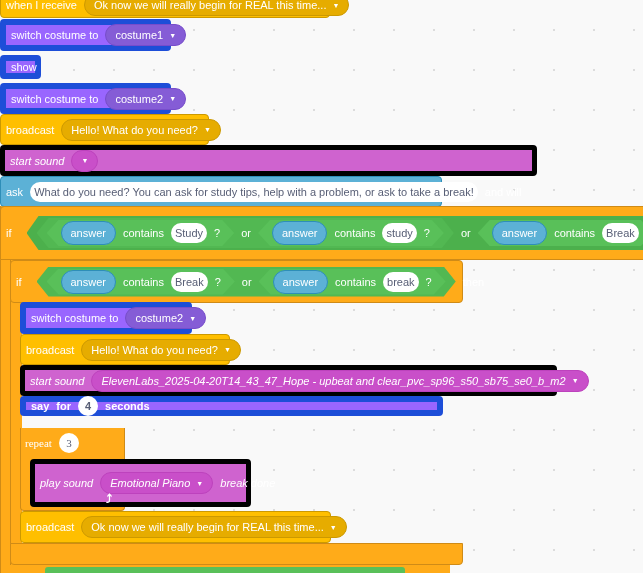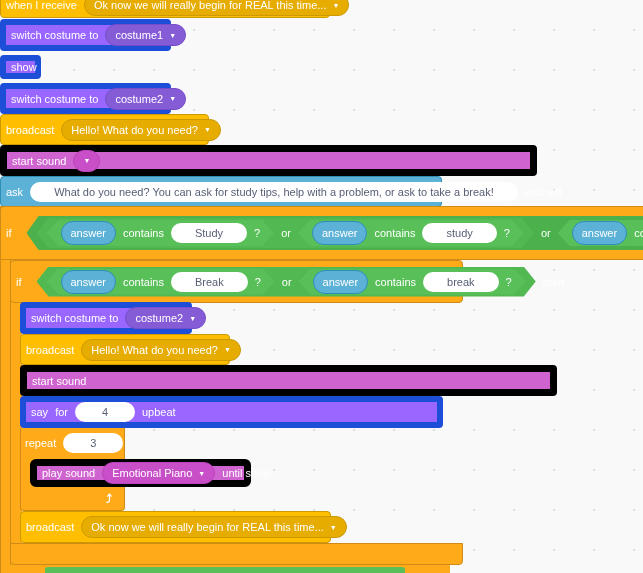--- a/index.html
+++ b/index.html
@@ -12,35 +12,35 @@
     font-family: "Liberation Sans", sans-serif;
   }
   .blk {
     position:absolute; box-sizing:border-box;
     display:flex; align-items:center; white-space:nowrap;
     font-size:11px; color:#fff; padding-left:5px; gap:7px;
     border-radius:4px;
   }
   .events { background:#ffbf00; border:1px solid #cc9900; }
   .looks  { background:#9966ff; border:6px solid #1d4ed8; }
-  .sound  { background:#cf63cf; border:7px solid #000000; }
+  .sound  { background:#cf63cf; border:5px solid #000000;font-style:italic; }
   .sense  { background:#5cb1d6; border:1px solid #2e8eb8; }
   .ctrl   { background:#ffab19; border:1px solid #cf8b17; }
   .ctrlfill { position:absolute; background:#ffab19; box-sizing:border-box; }
   .dd {
     display:inline-flex; align-items:center; gap:6px;
     border-radius:12px; padding:0 9px; height:20px; font-size:11px; color:#fff;
   }
   .events .dd { background:#e6ac00; border:1px solid #cc9900; }
   .looks .dd  { background:#855cd6; border:1px solid #774dcb; }
   .sound .dd  { background:#c94fc9; border:1px solid #bd42bd; }
   .caret { font-size:7px; }
   .txt {
     display:inline-flex; align-items:center; background:#fff; color:#575e75;
-    border-radius:12px; padding:0 24px; height:20px; font-size:11px;
+    border-radius:12px; padding:0 4px; height:20px; font-size:11px;
   }
   .num { min-width:12px; justify-content:center; }
   .hex {
     display:inline-flex; align-items:center; gap:7px; height:26px;
     background:#59c059; padding:0 14px; position:relative; color:#fff;
     clip-path: polygon(12px 0, calc(100% - 12px) 0, 100% 50%, calc(100% - 12px) 100%, 12px 100%, 0 50%);
   }
   .hex.outer { background:#4cb04c; padding:0 10px; height:34px; }
   .hex.mid { background:#52b852; padding:0 10px; height:30px; }
   .rep {
@@ -164,42 +164,46 @@
 <div class="blk events" style="left:20px;top:334px;width:210px;height:31px;">
   <span>broadcast</span>
   <span class="dd">
       <span>Hello! What do you need?</span>
       <span class="caret">▼</span>
     </span>
 </div>
 
 <div class="blk sound" style="left:20px;top:365px;width:537px;height:31px;">
   <span>start sound</span>
-</div>
-
-<div class="blk looks" style="left:20px;top:396px;width:423px;height:32px;">
+  <span class="dd">
+      <span>ElevenLabs_2025-04-20T14_43_47_Hope - upbeat and clear_pvc_sp96_s50_sb75_se0_b_m2</span>
+      <span class="caret">▼</span>
+    </span>
+</div>
+
+<div class="blk looks" style="left:20px;top:396px;width:423px;height:20px;font-weight:bold;">
   <span>say</span>
   <span>for</span>
   <span class="txt num">4</span>
-  <span>upbeat</span>
+  <span>seconds</span>
 </div>
 
 <div class="ctrlfill" style="left:20px;top:428px;width:105px;height:83px;border:1px solid #cf8b17;border-top:none;border-radius:0 0 4px 4px;"></div>
-<div class="blk ctrl" style="left:20px;top:428px;width:105px;height:30px;border:none;background:transparent;">
+<div class="blk ctrl" style="left:20px;top:428px;width:105px;height:30px;border:none;background:transparent;font-family:Liberation Serif, serif;">
   <span>repeat</span>
   <span class="txt num">3</span>
 </div>
 
-<div class="blk sound" style="left:30px;top:459px;width:221px;height:28px;border-radius:6px;">
+<div class="blk sound" style="left:30px;top:459px;width:221px;height:48px;">
   <span>play sound</span>
   <span class="dd">
       <span>Emotional Piano</span>
       <span class="caret">▼</span>
     </span>
-  <span>until show</span>
+  <span>break done</span>
 </div>
 <div style="position:absolute;left:106px;top:492px;color:#fff;font-size:12px;font-weight:bold;">⤴</div>
 
 <div class="blk events" style="left:20px;top:511px;width:311px;height:32px;">
   <span>broadcast</span>
   <span class="dd">
       <span>Ok now we will really begin for REAL this time...</span>
       <span class="caret">▼</span>
     </span>
 </div>

